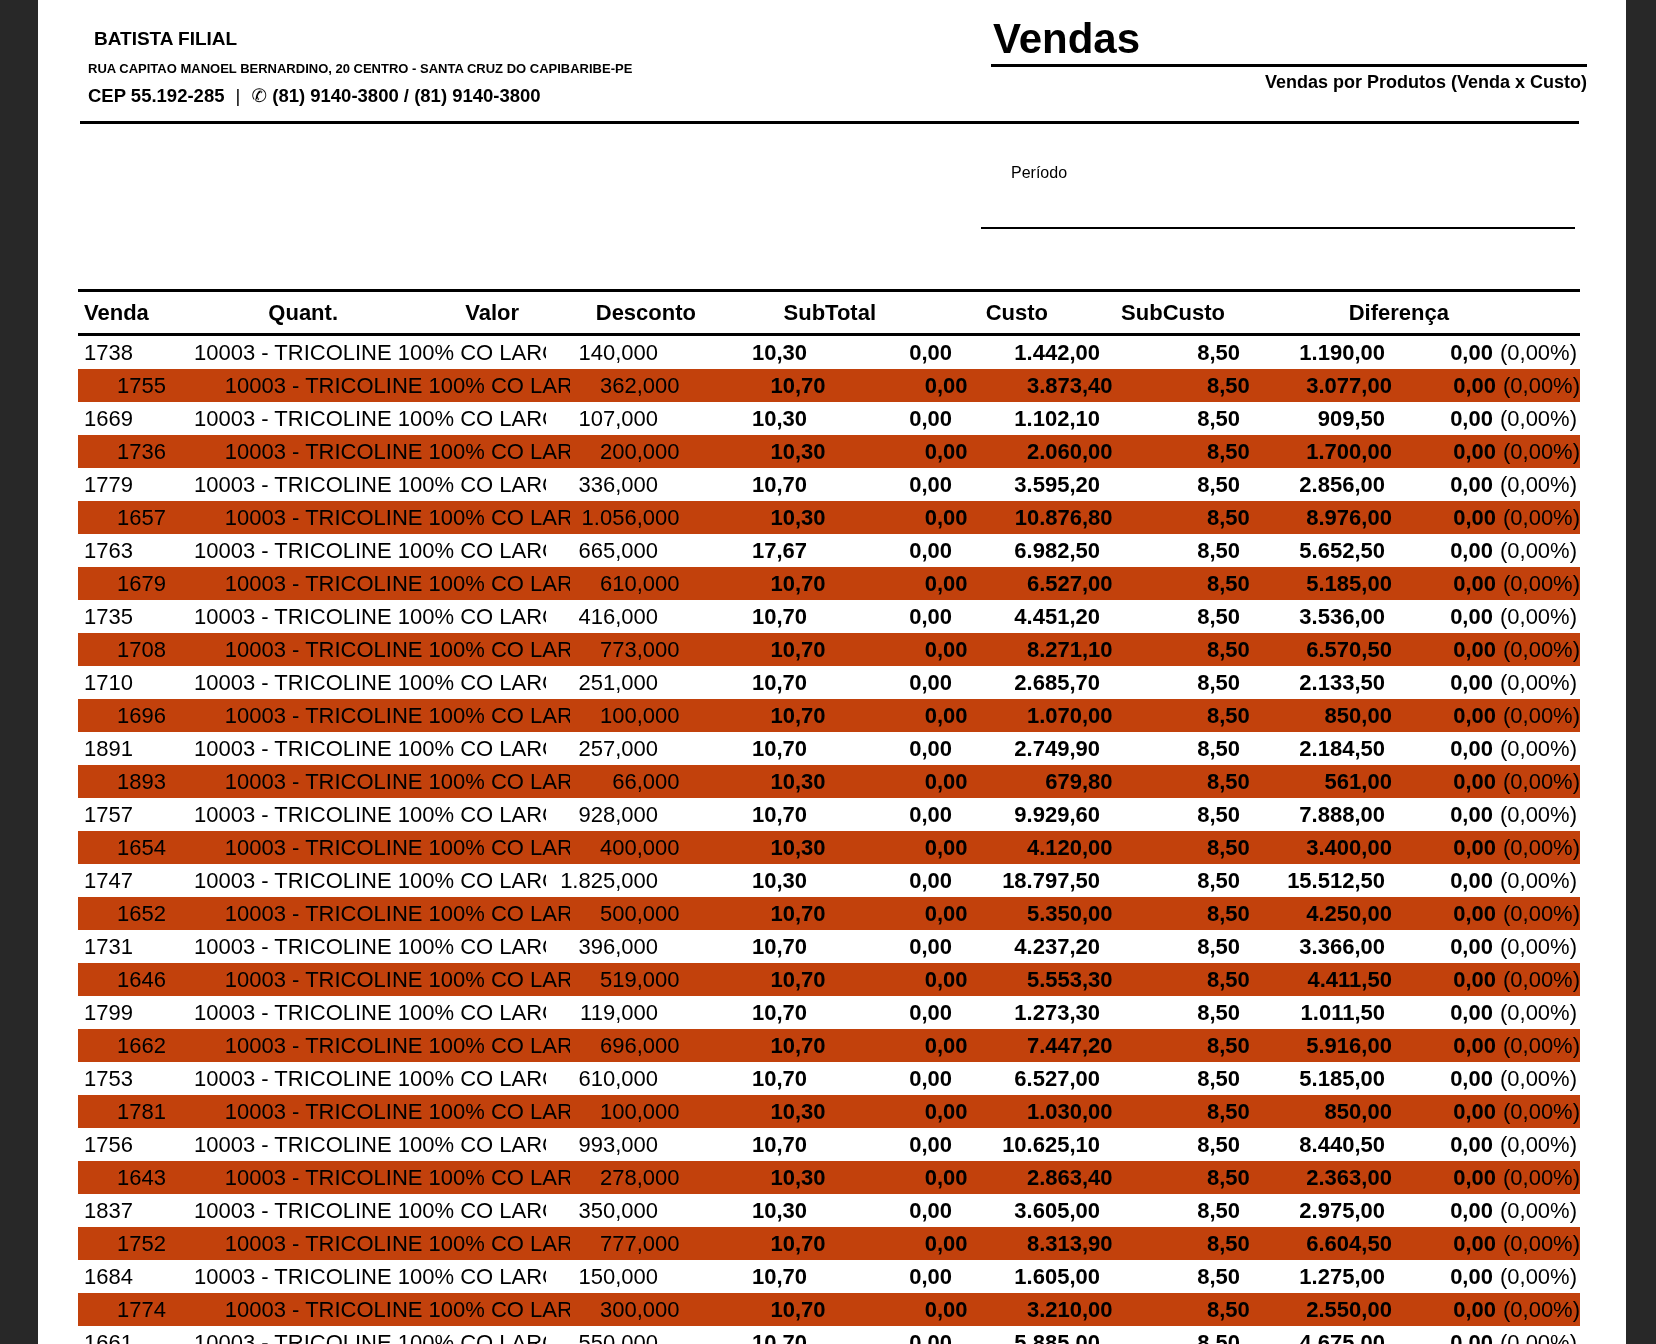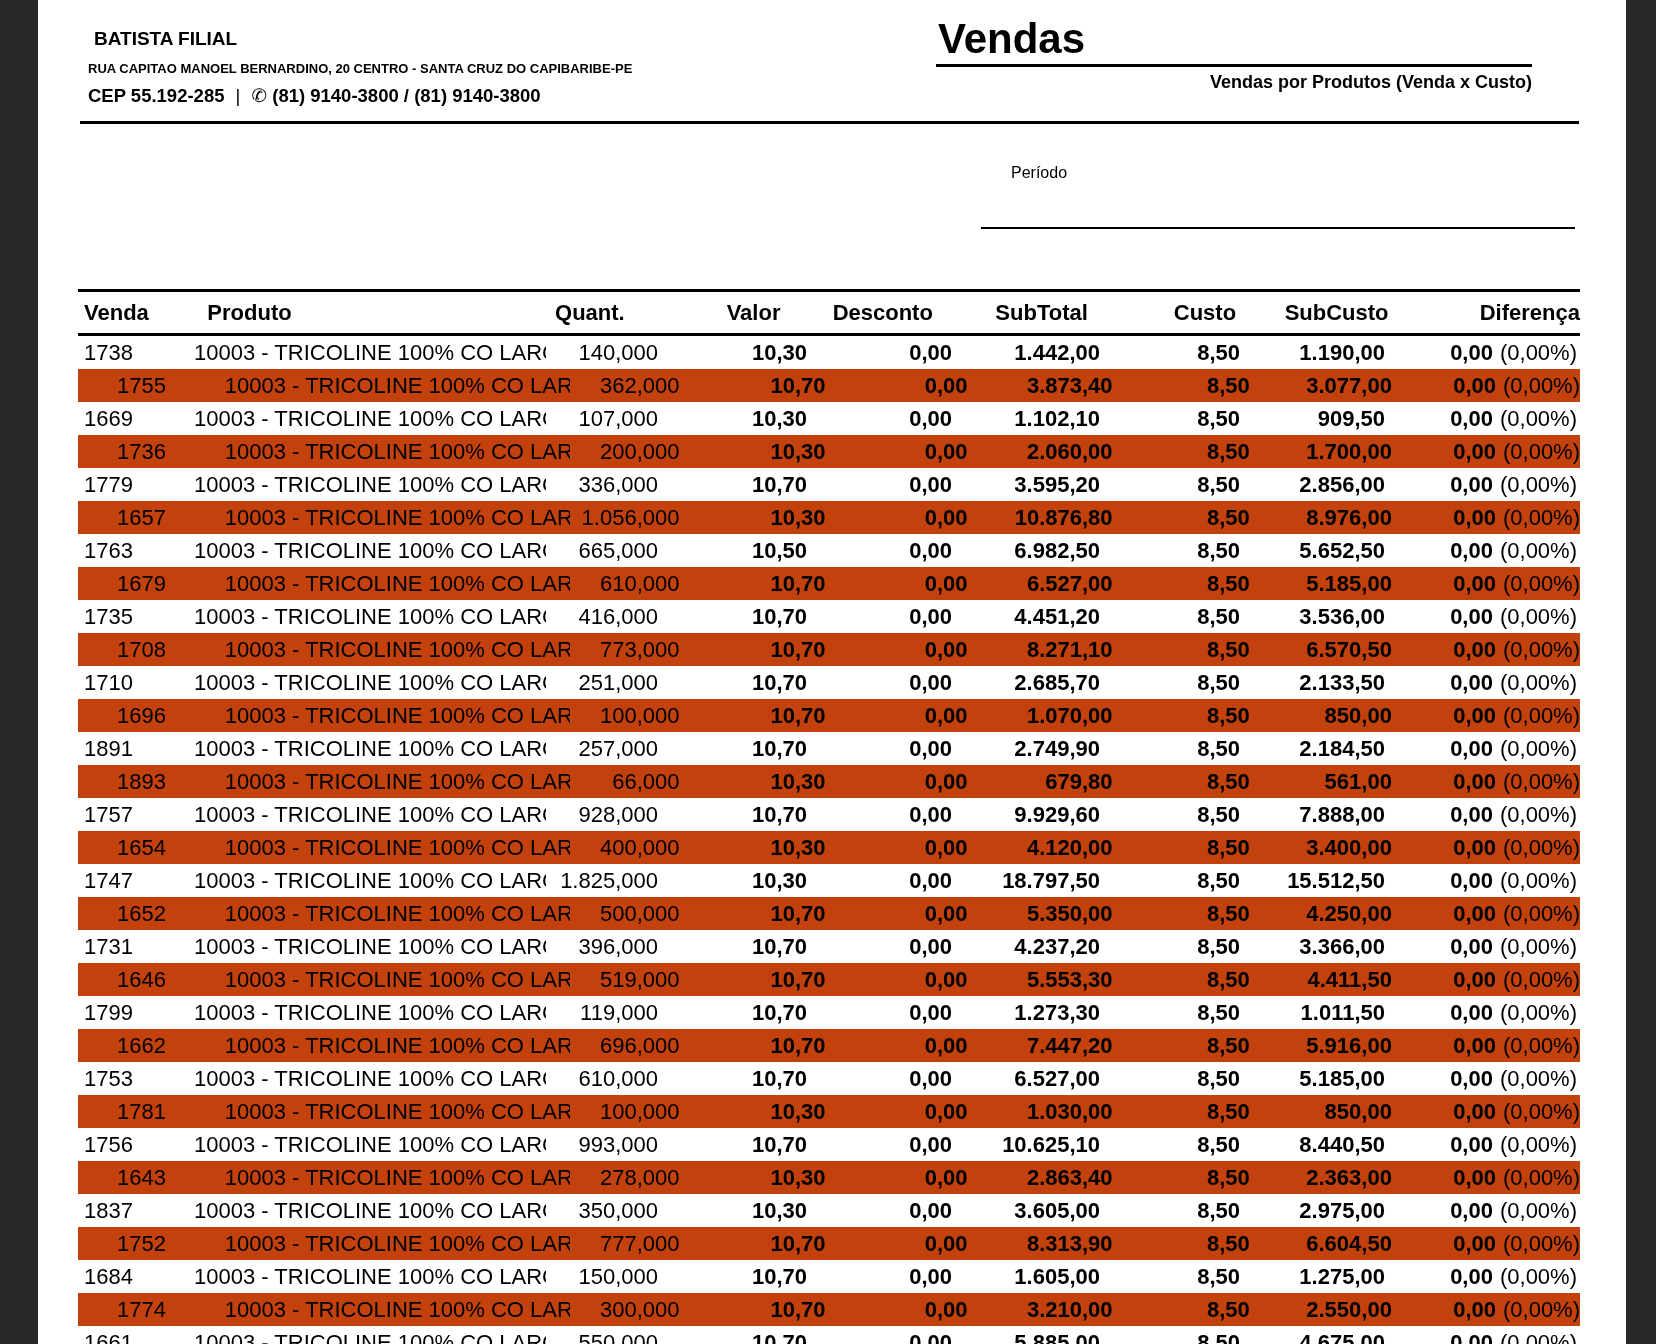--- a/index.html
+++ b/index.html
@@ -13,21 +13,21 @@
     position:absolute;left:38px;top:0;width:1588px;height:1344px;
     background:#ffffff;overflow:hidden;
   }
   .abs{position:absolute;}
   
   .company-name{left:56px;top:28px;font-size:19px;font-weight:bold;white-space:nowrap;}
   .company-address{left:50px;top:61px;font-size:13px;font-weight:bold;white-space:nowrap;}
   .company-cep{left:50px;top:85px;font-size:18.5px;font-weight:bold;white-space:nowrap;}
   .company-cep .sep{font-weight:normal;padding:0 6px;}
   .company-cep .phone-ic{font-weight:normal;}
-  .title-block{left:898px;top:0;width:596px;height:120px;}
+  .title-block{left:953px;top:0;width:596px;height:120px;}
   .report-title{position:absolute;left:2px;top:18px;font-size:42px;font-weight:bold;line-height:1;}
   .title-rule{position:absolute;left:0;top:64px;width:596px;height:3px;background:#000;}
   .report-subtitle{position:absolute;right:0;top:72px;font-size:18px;font-weight:bold;white-space:nowrap;}
   .main-rule{left:42px;top:121px;width:1499px;height:3px;background:#000;}
   .period-label{left:945px;top:164px;font-size:16px;margin-left:28px;}
   .period-value{left:943px;top:188px;width:594px;text-align:right;font-size:21.5px;font-weight:bold;}
   .period-rule{left:943px;top:227px;width:594px;height:2px;background:#000;}
   
   .t-rule-top{left:40px;top:289px;width:1502px;height:3px;background:#000;}
   .t-head{left:40px;top:292px;width:1502px;height:41px;display:flex;align-items:center;padding-left:6px;box-sizing:border-box;font-weight:bold;font-size:22px;gap:32px;}
@@ -71,21 +71,20 @@
   </div>
 
   <div class="abs main-rule"></div>
 
   <div class="abs period-label">Período</div>
   <div class="abs period-rule"></div>
 
   <div class="abs t-rule-top"></div>
   <div class="abs t-head">
     <span class="cell c-venda">Venda</span>
-    <span class="cell c-prod">Produto</span>
     <span class="cell c-quant num">Quant.</span>
     <span class="cell c-valor num">Valor</span>
     <span class="cell c-desc num">Desconto</span>
     <span class="cell c-subtotal num">SubTotal</span>
     <span class="cell c-custo num">Custo</span>
     <span class="cell c-subcusto num">SubCusto</span>
     <span class="cell c-dif num">Diferença</span>
   </div>
   <div class="abs t-rule-mid"></div>
 
@@ -177,21 +176,21 @@
       <span class="cell c-dif num">
           <b>0,00</b>
           <span class="pct">(0,00%)</span>
         </span>
     </div>
 
     <div class="trow">
       <span class="cell c-venda">1763</span>
       <span class="cell c-prod">10003 - TRICOLINE 100% CO LARG</span>
       <span class="cell c-quant num">665,000</span>
-      <span class="cell c-valor num">10,50</span>
+      <span class="cell c-valor num">17,67</span>
       <span class="cell c-desc num">0,00</span>
       <span class="cell c-subtotal num">6.982,50</span>
       <span class="cell c-custo num">8,50</span>
       <span class="cell c-subcusto num">5.652,50</span>
       <span class="cell c-dif num">
           <b>0,00</b>
           <span class="pct">(0,00%)</span>
         </span>
     </div>
 

